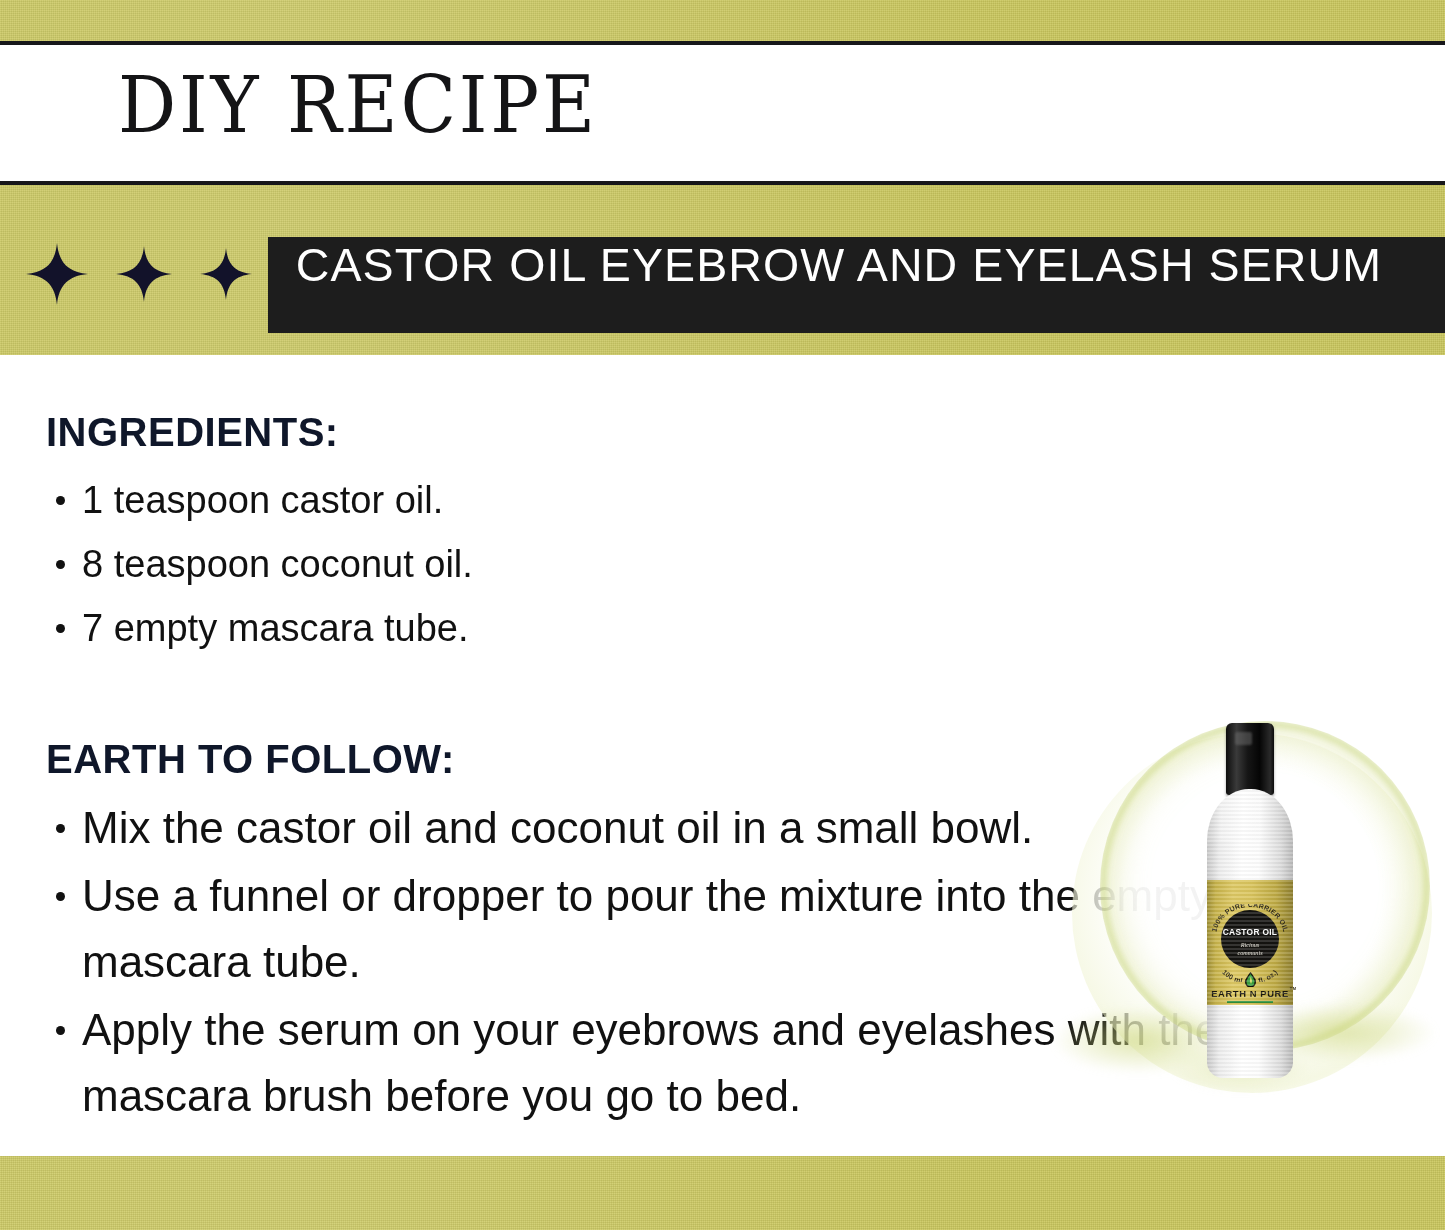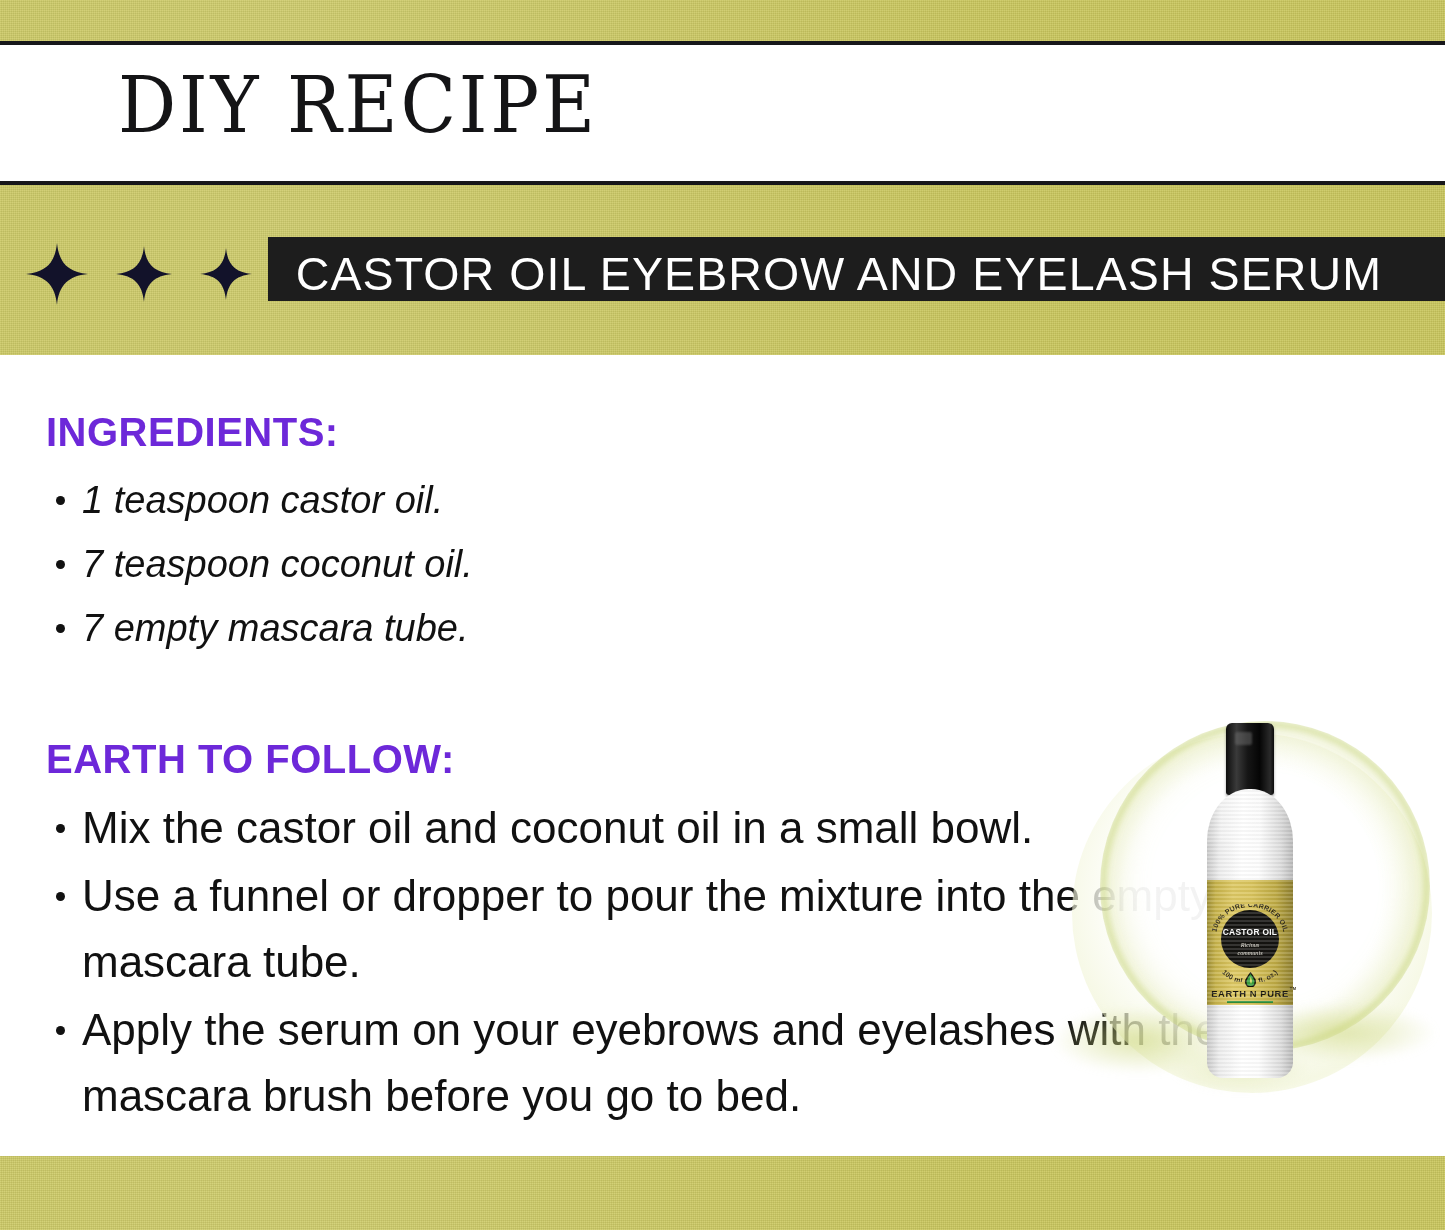--- a/index.html
+++ b/index.html
@@ -75,24 +75,24 @@
     gap: 28px;
   }
   .sparkle { display: block; }
 
   
   .subtitle-banner {
     position: absolute;
     left: 268px;
     top: 237px;
     right: 0;
-    height: 64px;
+    height: 96px;
     background: #1d1d1d;
     display: flex;
-    align-items: flex-end;
+    align-items: flex-start;
     overflow: hidden;
   }
   .subtitle {
     color: #ffffff;
     font-family: "Liberation Sans", sans-serif;
     font-weight: 400;
     font-size: 47px;
     letter-spacing: 1.1px;
     white-space: nowrap;
     padding-left: 28px;
@@ -108,21 +108,21 @@
     height: 801px;
     background: #ffffff;
   }
 
   .section-heading {
     position: absolute;
     font-family: "Liberation Sans", sans-serif;
     font-weight: bold;
     font-size: 40px;
     letter-spacing: .5px;
-    color: #6d28d9;
+    color: #0f172a;
   }
   .heading-ingredients { left: 46px; top: 55px; }
   .heading-steps       { left: 46px; top: 382px; }
 
   ul.list {
     position: absolute;
     margin: 0;
     padding: 0;
     list-style: none;
   }
@@ -140,21 +140,20 @@
     width: 9px;
     height: 9px;
     border-radius: 50%;
     background: #111111;
   }
 
   .ingredients-list {
     left: 46px;
     top: 113px;
     width: 640px;
-    font-style: italic;
   }
   .ingredients-list li {
     font-size: 38px;
     line-height: 64px;
   }
   .ingredients-list li::before { top: 28px; }
 
   .steps-list {
     left: 46px;
     top: 440px;
@@ -364,21 +363,21 @@
   <div class="subtitle-banner">
     <div class="subtitle">CASTOR OIL EYEBROW AND EYELASH SERUM</div>
   </div>
 
   <div class="body-area">
 
     <div class="section-heading heading-ingredients">INGREDIENTS:</div>
 
     <ul class="list ingredients-list">
       <li>1 teaspoon castor oil.</li>
-      <li>7 teaspoon coconut oil.</li>
+      <li>8 teaspoon coconut oil.</li>
       <li>7 empty mascara tube.</li>
     </ul>
 
     <div class="section-heading heading-steps">EARTH TO FOLLOW:</div>
 
     <ul class="list steps-list">
       <li>Mix the castor oil and coconut oil in a small bowl.</li>
       <li>Use a funnel or dropper to pour the mixture into the empty mascara tube.</li>
       <li>Apply the serum on your eyebrows and eyelashes with the mascara brush before you go to bed.</li>
     </ul>

